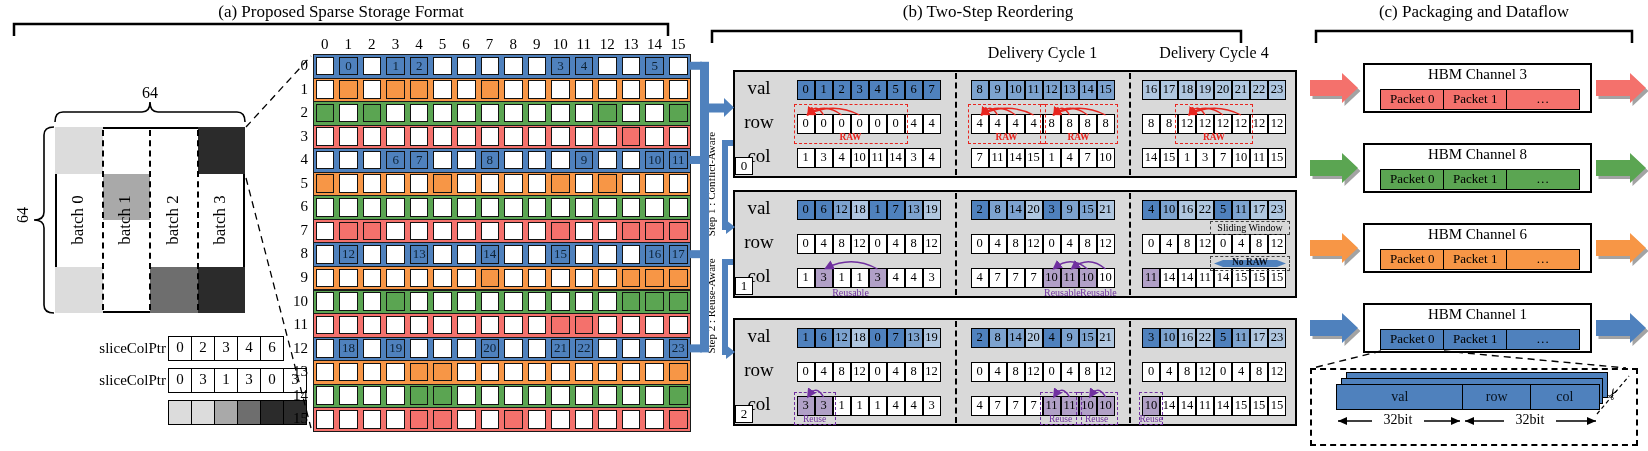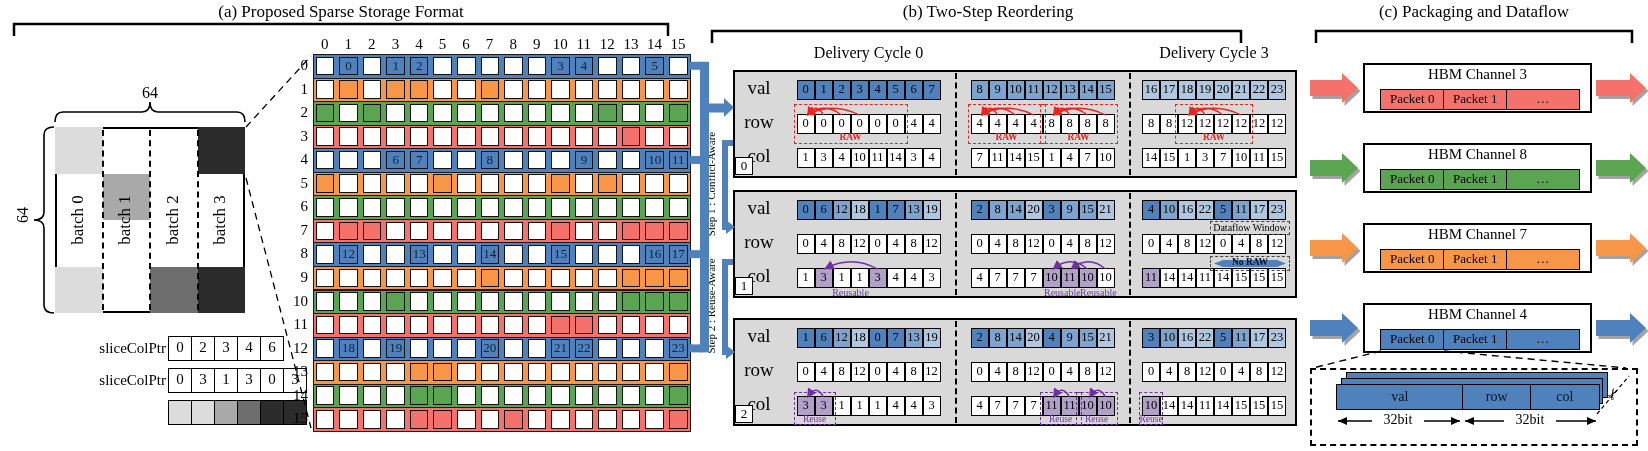--- a/index.html
+++ b/index.html
@@ -422,22 +422,22 @@
     <div class="abs" style="left: 457px; top: 409.95px; width: 18.6px; height: 18.6px; background: rgb(255, 255, 255); border: 1px solid rgb(17, 17, 17); text-align: center; line-height: 16.5px; color: rgb(13, 34, 53); font-size: 13px;"></div>
     <div class="abs" style="left: 480.55px; top: 409.95px; width: 18.6px; height: 18.6px; background: rgb(255, 255, 255); border: 1px solid rgb(17, 17, 17); text-align: center; line-height: 16.5px; color: rgb(13, 34, 53); font-size: 13px;"></div>
     <div class="abs" style="left: 504.1px; top: 409.95px; width: 18.6px; height: 18.6px; background: rgb(244, 113, 108); border: 1px solid rgb(17, 17, 17); text-align: center; line-height: 16.5px; color: rgb(13, 34, 53); font-size: 13px;"></div>
     <div class="abs" style="left: 527.65px; top: 409.95px; width: 18.6px; height: 18.6px; background: rgb(255, 255, 255); border: 1px solid rgb(17, 17, 17); text-align: center; line-height: 16.5px; color: rgb(13, 34, 53); font-size: 13px;"></div>
     <div class="abs" style="left: 551.2px; top: 409.95px; width: 18.6px; height: 18.6px; background: rgb(255, 255, 255); border: 1px solid rgb(17, 17, 17); text-align: center; line-height: 16.5px; color: rgb(13, 34, 53); font-size: 13px;"></div>
     <div class="abs" style="left: 574.75px; top: 409.95px; width: 18.6px; height: 18.6px; background: rgb(255, 255, 255); border: 1px solid rgb(17, 17, 17); text-align: center; line-height: 16.5px; color: rgb(13, 34, 53); font-size: 13px;"></div>
     <div class="abs" style="left: 598.3px; top: 409.95px; width: 18.6px; height: 18.6px; background: rgb(255, 255, 255); border: 1px solid rgb(17, 17, 17); text-align: center; line-height: 16.5px; color: rgb(13, 34, 53); font-size: 13px;"></div>
     <div class="abs" style="left: 621.85px; top: 409.95px; width: 18.6px; height: 18.6px; background: rgb(255, 255, 255); border: 1px solid rgb(17, 17, 17); text-align: center; line-height: 16.5px; color: rgb(13, 34, 53); font-size: 13px;"></div>
     <div class="abs" style="left: 645.4px; top: 409.95px; width: 18.6px; height: 18.6px; background: rgb(255, 255, 255); border: 1px solid rgb(17, 17, 17); text-align: center; line-height: 16.5px; color: rgb(13, 34, 53); font-size: 13px;"></div>
     <div class="abs" style="left: 668.95px; top: 409.95px; width: 18.6px; height: 18.6px; background: rgb(244, 113, 108); border: 1px solid rgb(17, 17, 17); text-align: center; line-height: 16.5px; color: rgb(13, 34, 53); font-size: 13px;"></div>
-    <div class="abs" style="left: 778.5px; top: 44px; width: 180px; text-align: center; font-size: 16px;">Delivery Cycle 0</div>
-    <div class="abs" style="left: 1124px; top: 44px; width: 180px; text-align: center; font-size: 16px;">Delivery Cycle 3</div>
+    <div class="abs" style="left: 952.5px; top: 44px; width: 180px; text-align: center; font-size: 16px;">Delivery Cycle 1</div>
+    <div class="abs" style="left: 1124px; top: 44px; width: 180px; text-align: center; font-size: 16px;">Delivery Cycle 4</div>
     <div class="abs" style="left: 733px; top: 70px; width: 564px; height: 108px; background: rgb(217, 217, 217); border: 2px solid rgb(0, 0, 0);"></div>
     <div class="abs" style="left: 955px; top: 73px; width: 0px; height: 102px; border-left: 2.5px dashed rgb(0, 0, 0);"></div>
     <div class="abs" style="left: 1129px; top: 73px; width: 0px; height: 102px; border-left: 2.5px dashed rgb(0, 0, 0);"></div>
     <div class="abs" style="left: 735px; top: 157px; width: 18px; height: 18px; background: rgb(255, 255, 255); border: 1.5px solid rgb(0, 0, 0); text-align: center; line-height: 15px; z-index: 2; font-size: 13px;">0</div>
     <div class="abs" style="left: 737px; top: 77px; width: 44px; text-align: center; font-size: 19px;">val</div>
     <div class="abs" style="left: 737px; top: 111px; width: 44px; text-align: center; font-size: 19px;">row</div>
     <div class="abs" style="left: 737px; top: 145px; width: 44px; text-align: center; font-size: 19px;">col</div>
     <div class="abs" style="left: 796.5px; top: 80px; width: 18px; height: 20px; background: rgb(79, 129, 189); border: 1px solid rgb(0, 0, 0); text-align: center; line-height: 17px; font-size: 12.5px;">0</div>
     <div class="abs" style="left: 814.5px; top: 80px; width: 18px; height: 20px; background: rgb(79, 129, 189); border: 1px solid rgb(0, 0, 0); text-align: center; line-height: 17px; font-size: 12.5px;">1</div>
     <div class="abs" style="left: 832.5px; top: 80px; width: 18px; height: 20px; background: rgb(79, 129, 189); border: 1px solid rgb(0, 0, 0); text-align: center; line-height: 17px; font-size: 12.5px;">2</div>
@@ -593,21 +593,21 @@
     <div class="abs" style="left: 1250px; top: 234px; width: 18px; height: 20px; background: rgb(255, 255, 255); border: 1px solid rgb(0, 0, 0); text-align: center; line-height: 17px; font-size: 12.5px;">8</div>
     <div class="abs" style="left: 1268px; top: 234px; width: 18px; height: 20px; background: rgb(255, 255, 255); border: 1px solid rgb(0, 0, 0); text-align: center; line-height: 17px; font-size: 12.5px;">12</div>
     <div class="abs" style="left: 1142px; top: 268px; width: 18px; height: 20px; background: rgb(177, 160, 199); border: 1px solid rgb(0, 0, 0); text-align: center; line-height: 17px; font-size: 12.5px;">11</div>
     <div class="abs" style="left: 1160px; top: 268px; width: 18px; height: 20px; background: rgb(255, 255, 255); border: 1px solid rgb(0, 0, 0); text-align: center; line-height: 17px; font-size: 12.5px;">14</div>
     <div class="abs" style="left: 1178px; top: 268px; width: 18px; height: 20px; background: rgb(255, 255, 255); border: 1px solid rgb(0, 0, 0); text-align: center; line-height: 17px; font-size: 12.5px;">14</div>
     <div class="abs" style="left: 1196px; top: 268px; width: 18px; height: 20px; background: rgb(255, 255, 255); border: 1px solid rgb(0, 0, 0); text-align: center; line-height: 17px; font-size: 12.5px;">11</div>
     <div class="abs" style="left: 1214px; top: 268px; width: 18px; height: 20px; background: rgb(255, 255, 255); border: 1px solid rgb(0, 0, 0); text-align: center; line-height: 17px; font-size: 12.5px;">14</div>
     <div class="abs" style="left: 1232px; top: 268px; width: 18px; height: 20px; background: rgb(255, 255, 255); border: 1px solid rgb(0, 0, 0); text-align: center; line-height: 17px; font-size: 12.5px;">15</div>
     <div class="abs" style="left: 1250px; top: 268px; width: 18px; height: 20px; background: rgb(255, 255, 255); border: 1px solid rgb(0, 0, 0); text-align: center; line-height: 17px; font-size: 12.5px;">15</div>
     <div class="abs" style="left: 1268px; top: 268px; width: 18px; height: 20px; background: rgb(255, 255, 255); border: 1px solid rgb(0, 0, 0); text-align: center; line-height: 17px; font-size: 12.5px;">15</div>
-    <div class="abs" style="left: 1210px; top: 221px; width: 80px; height: 14px; border: 1.5px dashed rgb(68, 68, 68); text-align: center; line-height: 11px; font-size: 10px;">Dataflow Window</div>
+    <div class="abs" style="left: 1210px; top: 221px; width: 80px; height: 14px; border: 1.5px dashed rgb(68, 68, 68); text-align: center; line-height: 11px; font-size: 10px;">Sliding Window</div>
     <div class="abs" style="left: 1210px; top: 256px; width: 80px; height: 15px; border: 1.5px dashed rgb(68, 68, 68);"></div>
     <div class="abs" style="left: 1210px; top: 256.5px; width: 80px; text-align: center; color: rgb(8, 16, 31); font-weight: bold; z-index: 45; font-size: 9.5px;">No RAW</div>
     <div class="abs" style="left: 733px; top: 318px; width: 564px; height: 108px; background: rgb(217, 217, 217); border: 2px solid rgb(0, 0, 0);"></div>
     <div class="abs" style="left: 955px; top: 321px; width: 0px; height: 102px; border-left: 2.5px dashed rgb(0, 0, 0);"></div>
     <div class="abs" style="left: 1129px; top: 321px; width: 0px; height: 102px; border-left: 2.5px dashed rgb(0, 0, 0);"></div>
     <div class="abs" style="left: 735px; top: 405px; width: 18px; height: 18px; background: rgb(255, 255, 255); border: 1.5px solid rgb(0, 0, 0); text-align: center; line-height: 15px; z-index: 2; font-size: 13px;">2</div>
     <div class="abs" style="left: 737px; top: 325px; width: 44px; text-align: center; font-size: 19px;">val</div>
     <div class="abs" style="left: 737px; top: 359px; width: 44px; text-align: center; font-size: 19px;">row</div>
     <div class="abs" style="left: 737px; top: 393px; width: 44px; text-align: center; font-size: 19px;">col</div>
     <div class="abs" style="left: 796.5px; top: 328px; width: 18px; height: 20px; background: rgb(79, 129, 189); border: 1px solid rgb(0, 0, 0); text-align: center; line-height: 17px; font-size: 12.5px;">1</div>
@@ -696,26 +696,26 @@
     <div class="abs" style="left: 1363px; top: 66px; width: 229px; text-align: center; font-size: 15px;">HBM Channel 3</div>
     <div class="abs" style="left: 1380px; top: 89px; width: 64.5px; height: 21px; background: rgb(244, 113, 108); border: 1.5px solid rgb(0, 0, 0); text-align: center; line-height: 18px; font-size: 13px;">Packet 0</div>
     <div class="abs" style="left: 1443px; top: 89px; width: 64.5px; height: 21px; background: rgb(244, 113, 108); border: 1.5px solid rgb(0, 0, 0); text-align: center; line-height: 18px; font-size: 13px;">Packet 1</div>
     <div class="abs" style="left: 1506px; top: 89px; width: 73.5px; height: 21px; background: rgb(244, 113, 108); border: 1.5px solid rgb(0, 0, 0); text-align: center; line-height: 18px; font-size: 13px;">…</div>
     <div class="abs" style="left: 1363px; top: 143px; width: 229px; height: 50px; background: rgb(255, 255, 255); border: 2.5px solid rgb(0, 0, 0);"></div>
     <div class="abs" style="left: 1363px; top: 146px; width: 229px; text-align: center; font-size: 15px;">HBM Channel 8</div>
     <div class="abs" style="left: 1380px; top: 169px; width: 64.5px; height: 21px; background: rgb(91, 165, 82); border: 1.5px solid rgb(0, 0, 0); text-align: center; line-height: 18px; font-size: 13px;">Packet 0</div>
     <div class="abs" style="left: 1443px; top: 169px; width: 64.5px; height: 21px; background: rgb(91, 165, 82); border: 1.5px solid rgb(0, 0, 0); text-align: center; line-height: 18px; font-size: 13px;">Packet 1</div>
     <div class="abs" style="left: 1506px; top: 169px; width: 73.5px; height: 21px; background: rgb(91, 165, 82); border: 1.5px solid rgb(0, 0, 0); text-align: center; line-height: 18px; font-size: 13px;">…</div>
     <div class="abs" style="left: 1363px; top: 223px; width: 229px; height: 50px; background: rgb(255, 255, 255); border: 2.5px solid rgb(0, 0, 0);"></div>
-    <div class="abs" style="left: 1363px; top: 226px; width: 229px; text-align: center; font-size: 15px;">HBM Channel 7</div>
+    <div class="abs" style="left: 1363px; top: 226px; width: 229px; text-align: center; font-size: 15px;">HBM Channel 6</div>
     <div class="abs" style="left: 1380px; top: 249px; width: 64.5px; height: 21px; background: rgb(247, 150, 70); border: 1.5px solid rgb(0, 0, 0); text-align: center; line-height: 18px; font-size: 13px;">Packet 0</div>
     <div class="abs" style="left: 1443px; top: 249px; width: 64.5px; height: 21px; background: rgb(247, 150, 70); border: 1.5px solid rgb(0, 0, 0); text-align: center; line-height: 18px; font-size: 13px;">Packet 1</div>
     <div class="abs" style="left: 1506px; top: 249px; width: 73.5px; height: 21px; background: rgb(247, 150, 70); border: 1.5px solid rgb(0, 0, 0); text-align: center; line-height: 18px; font-size: 13px;">…</div>
     <div class="abs" style="left: 1363px; top: 303px; width: 229px; height: 50px; background: rgb(255, 255, 255); border: 2.5px solid rgb(0, 0, 0);"></div>
-    <div class="abs" style="left: 1363px; top: 306px; width: 229px; text-align: center; font-size: 15px;">HBM Channel 4</div>
+    <div class="abs" style="left: 1363px; top: 306px; width: 229px; text-align: center; font-size: 15px;">HBM Channel 1</div>
     <div class="abs" style="left: 1380px; top: 329px; width: 64.5px; height: 21px; background: rgb(79, 129, 189); border: 1.5px solid rgb(0, 0, 0); text-align: center; line-height: 18px; font-size: 13px;">Packet 0</div>
     <div class="abs" style="left: 1443px; top: 329px; width: 64.5px; height: 21px; background: rgb(79, 129, 189); border: 1.5px solid rgb(0, 0, 0); text-align: center; line-height: 18px; font-size: 13px;">Packet 1</div>
     <div class="abs" style="left: 1506px; top: 329px; width: 73.5px; height: 21px; background: rgb(79, 129, 189); border: 1.5px solid rgb(0, 0, 0); text-align: center; line-height: 18px; font-size: 13px;">…</div>
     <div class="abs" style="left: 1310px; top: 368px; width: 328px; height: 78px; border: 2px dashed rgb(0, 0, 0);"></div>
     <div class="abs" style="left: 1346px; top: 372px; width: 262px; height: 26px; background: rgb(79, 129, 189); border: 1.5px solid rgb(0, 0, 0);"></div>
     <div class="abs" style="left: 1341px; top: 378px; width: 262px; height: 26px; background: rgb(79, 129, 189); border: 1.5px solid rgb(0, 0, 0);"></div>
     <div class="abs" style="left: 1336px; top: 384px; width: 127.5px; height: 26px; background: rgb(79, 129, 189); border: 1.5px solid rgb(0, 0, 0); text-align: center; line-height: 23px; color: rgb(6, 18, 31); font-size: 14px;">val</div>
     <div class="abs" style="left: 1462px; top: 384px; width: 69.5px; height: 26px; background: rgb(79, 129, 189); border: 1.5px solid rgb(0, 0, 0); text-align: center; line-height: 23px; color: rgb(6, 18, 31); font-size: 14px;">row</div>
     <div class="abs" style="left: 1530px; top: 384px; width: 69.5px; height: 26px; background: rgb(79, 129, 189); border: 1.5px solid rgb(0, 0, 0); text-align: center; line-height: 23px; color: rgb(6, 18, 31); font-size: 14px;">col</div>
     <div class="abs" style="left: 1372px; top: 412px; width: 52px; text-align: center; background: rgb(255, 255, 255); z-index: 45; font-size: 14px;">32bit</div>

